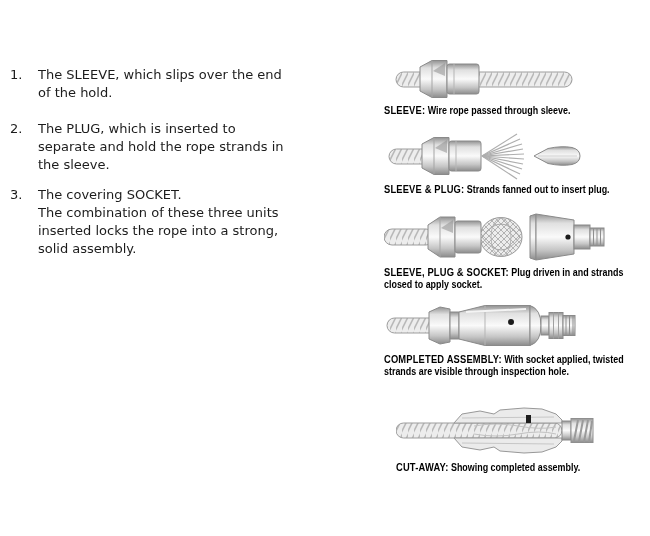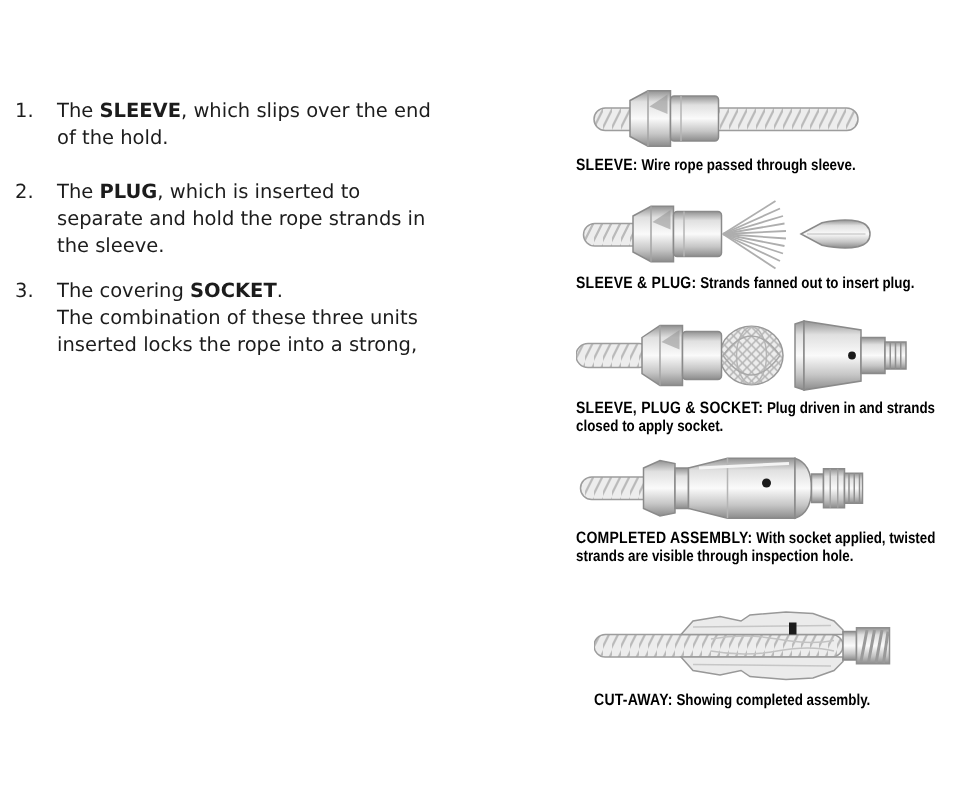--- a/index.html
+++ b/index.html
@@ -2,21 +2,21 @@
 <html><head>
 <meta charset="utf-8">
 <style>
   html,body{margin:0;padding:0;background:#fff;}
   .page{position:relative;width:650px;height:536px;background:#ffffff;overflow:hidden;
         font-family:"DejaVu Sans","Liberation Sans",sans-serif;color:#1c1c1c;}
   
   .list-item{position:absolute;left:10px;width:352px;display:flex;
              font-size:13px;line-height:18px;}
   .list-item .num{width:28px;flex:none;}
-  .list-item b{font-weight:bold;}
+  .list-item b{font-weight:normal;}
   
   .fig{position:absolute;left:384px;width:262px;}
   .fig .art{display:block;}
   .cap{margin:2px 0 0 0;width:306px;transform:scaleX(.85);transform-origin:0 0;
        font-family:"Liberation Sans",sans-serif;font-weight:bold;
        font-size:10.5px;line-height:11.5px;color:#000;}
   .cap .cap-label{font-size:11px;letter-spacing:.2px;}
 </style>
 </head>
 <body>
@@ -39,20 +39,21 @@
       <span>the sleeve.</span>
     </span>
   </div>
 
   <div class="list-item" style="top:186px">
     <span class="num">3.</span>
     <span class="txt">
       <span>The covering </span><b>SOCKET</b><span>.</span><br>
       <span>The combination of these three units</span><br>
       <span>inserted locks the rope into a strong,</span><br>
+      <span>solid assembly.</span>
     </span>
   </div>
 
   <figure class="fig" style="top:55px;margin:0">
     <svg class="art" width="250" height="48" viewBox="0 0 250 48">
       <defs>
         <linearGradient id="mg1" x1="0" y1="0" x2="0" y2="1">
           <stop offset="0" stop-color="#929292"></stop>
             <stop offset=".2" stop-color="#e0e0e0"></stop>
           <stop offset=".5" stop-color="#fafafa"></stop>

